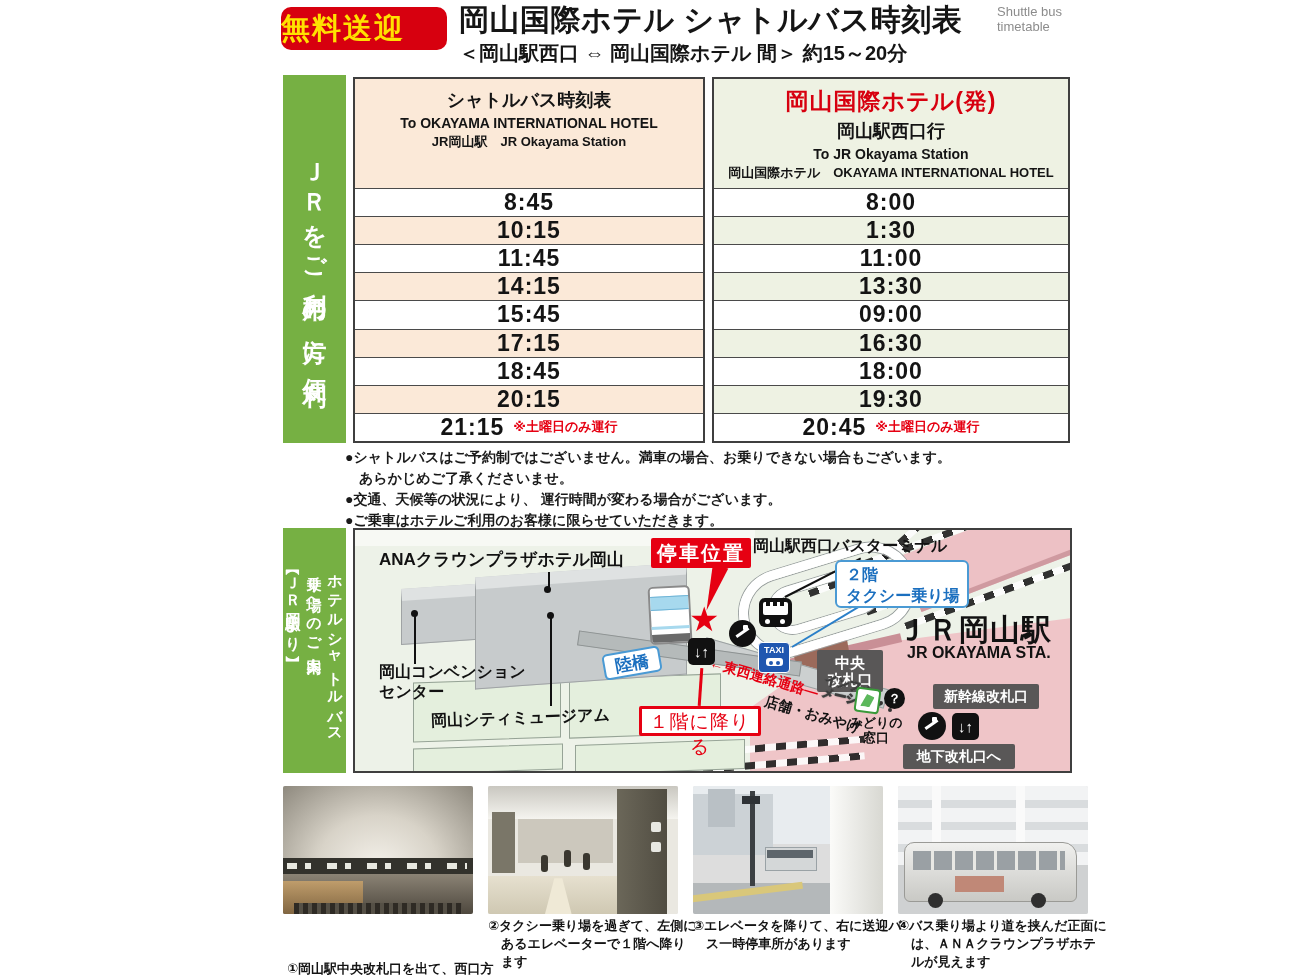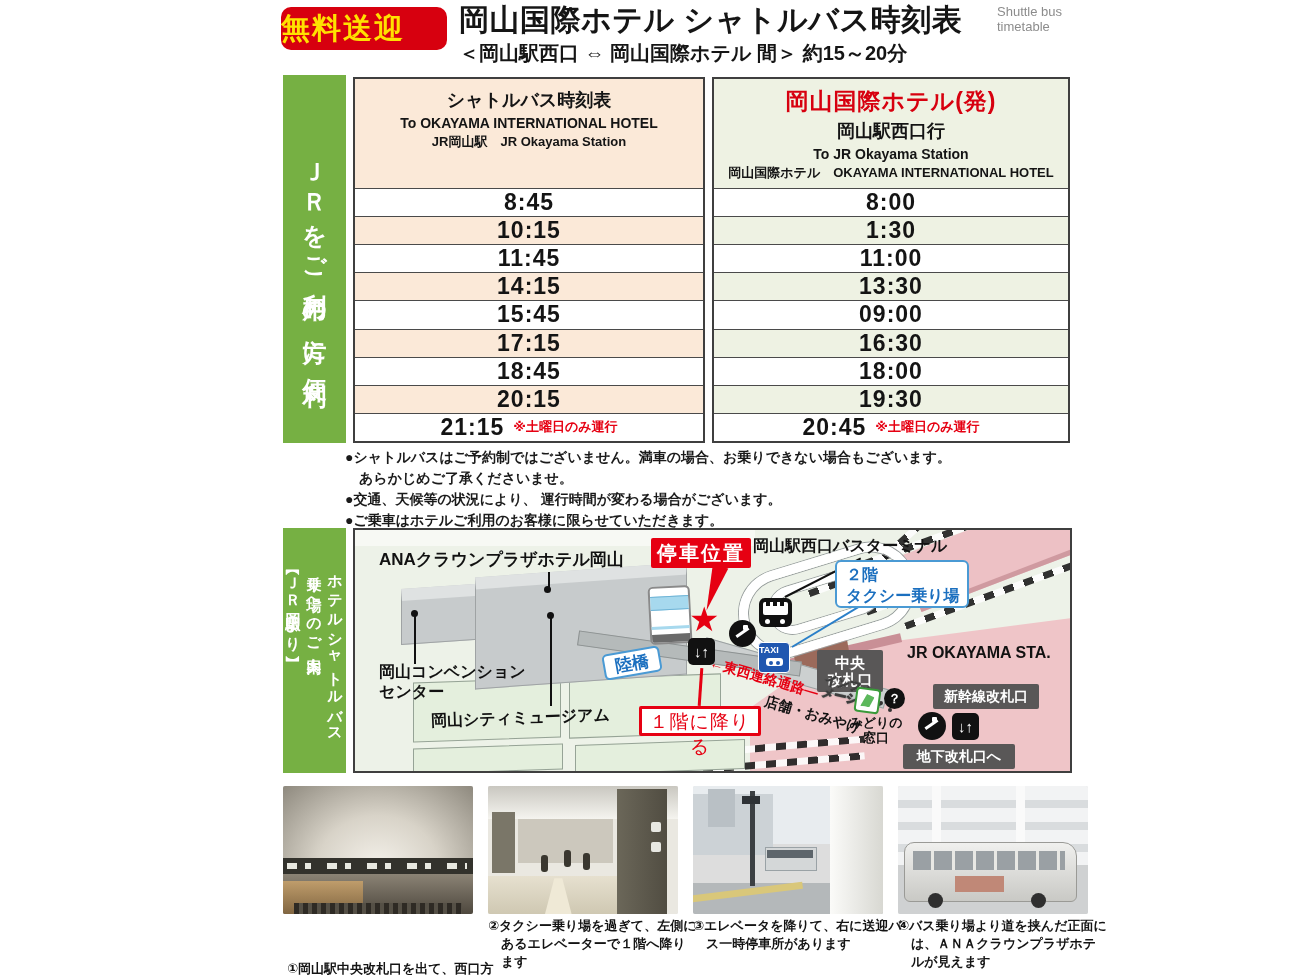--- a/index.html
+++ b/index.html
@@ -69,21 +69,21 @@
   .badge-dark{background:#595757;color:#fff;font-weight:bold;text-align:center;border-radius:2px;display:flex;align-items:center;justify-content:center;line-height:1.15;}
   .badge-red{background:#e60012;color:#fff;font-weight:bold;text-align:center;border-radius:2px;line-height:30px;font-size:20px;letter-spacing:2px;}
   .box-blue{background:#fff;border:2px solid #4a9ad4;border-radius:6px;color:#1b6fbf;font-weight:bold;}
   .box-red{background:#fff;border:3px solid #e60012;color:#e60012;font-weight:normal;text-align:center;border-radius:2px;}
   .star{color:#e60012;font-size:34px;line-height:34px;}
   .tail{width:0;height:0;border-top:46px solid #e60012;border-left:5px solid transparent;border-right:11px solid transparent;transform:rotate(14deg);}
   .elevator{background:#111;border-radius:5px;color:#fff;font-weight:bold;text-align:center;}
   .circle-icon{background:#111;border-radius:50%;}
   .esc-bar{left:6px;top:11px;width:15px;height:3px;background:#fff;transform:rotate(-35deg);}
   .esc-dot{left:14px;top:5px;width:5px;height:5px;background:#fff;border-radius:1px;}
-  .taxi-sign{background:#2057b0;border:1px solid #fff;border-radius:4px;color:#fff;font-weight:bold;}
+  .taxi-sign{background:#2057b0;border:1px solid #fff;border-radius:4px;color:#fff;font-weight:bold;text-align:center;}
   .taxi-car{left:7px;top:15px;width:17px;height:8px;background:#fff;border-radius:3px;}
   .taxi-w1{left:3px;top:3px;width:4px;height:4px;background:#2057b0;border-radius:50%;}
   .taxi-w2{left:10px;top:3px;width:4px;height:4px;background:#2057b0;border-radius:50%;}
   .outline-text{color:#fff;font-weight:bold;font-size:12px;-webkit-text-stroke:1px #3d3d3d;text-shadow:0 0 2px #444;line-height:1.1;}
   .bus3d{width:42px;height:58px;transform:rotate(-3deg);}
   .bus-body{left:0;top:0;width:100%;height:100%;background:#fff;border:2px solid #8a8a8a;border-radius:5px;}
   .bus-win{left:2px;top:10px;width:38px;height:14px;background:#a7d9ee;border-top:1px solid #6fb4d6;border-bottom:1px solid #6fb4d6;}
   .bus-line{left:2px;top:40px;width:38px;height:3px;background:#a7d9ee;}
   .bus-base{left:2px;top:48px;width:38px;height:8px;background:#6a6a6a;border-radius:0 0 3px 3px;}
   .tbus{background:#111;border-radius:6px;}
@@ -346,20 +346,21 @@
     <div class="map-label pre" style="left:486px;top:186px;width:70px;font-size:13px;text-align:center;line-height:1.15;">みどりの
 窓口</div>
     <div class="badge-dark" style="left:578px;top:154px;width:106px;height:25px;font-size:14px;">新幹線改札口</div>
     <div class="circle-icon" style="left:563px;top:182px;width:28px;height:28px;">
       <div class="esc-bar"></div>
       <div class="esc-dot"></div>
     </div>
     <div class="elevator" style="left:597px;top:183px;width:27px;height:27px;font-size:15px;line-height:27px;">↓↑</div>
     <div class="badge-dark" style="left:548px;top:214px;width:112px;height:25px;font-size:14px;">地下改札口へ</div>
 
+    <div class="map-label" style="left:542px;top:80px;font-size:30px;letter-spacing:1px;">ＪＲ岡山駅</div>
     <div class="map-label" style="left:552px;top:114px;font-size:16px;">JR OKAYAMA STA.</div>
   </div>
 
   <div class="abs photo" style="left:283px;">
     <div class="p1-ceil"></div>
     <div class="p1-sign">
         <div class="p1-sign-txt"></div>
       </div>
     <div class="p1-floor"></div>
     <div class="p1-shop"></div>

